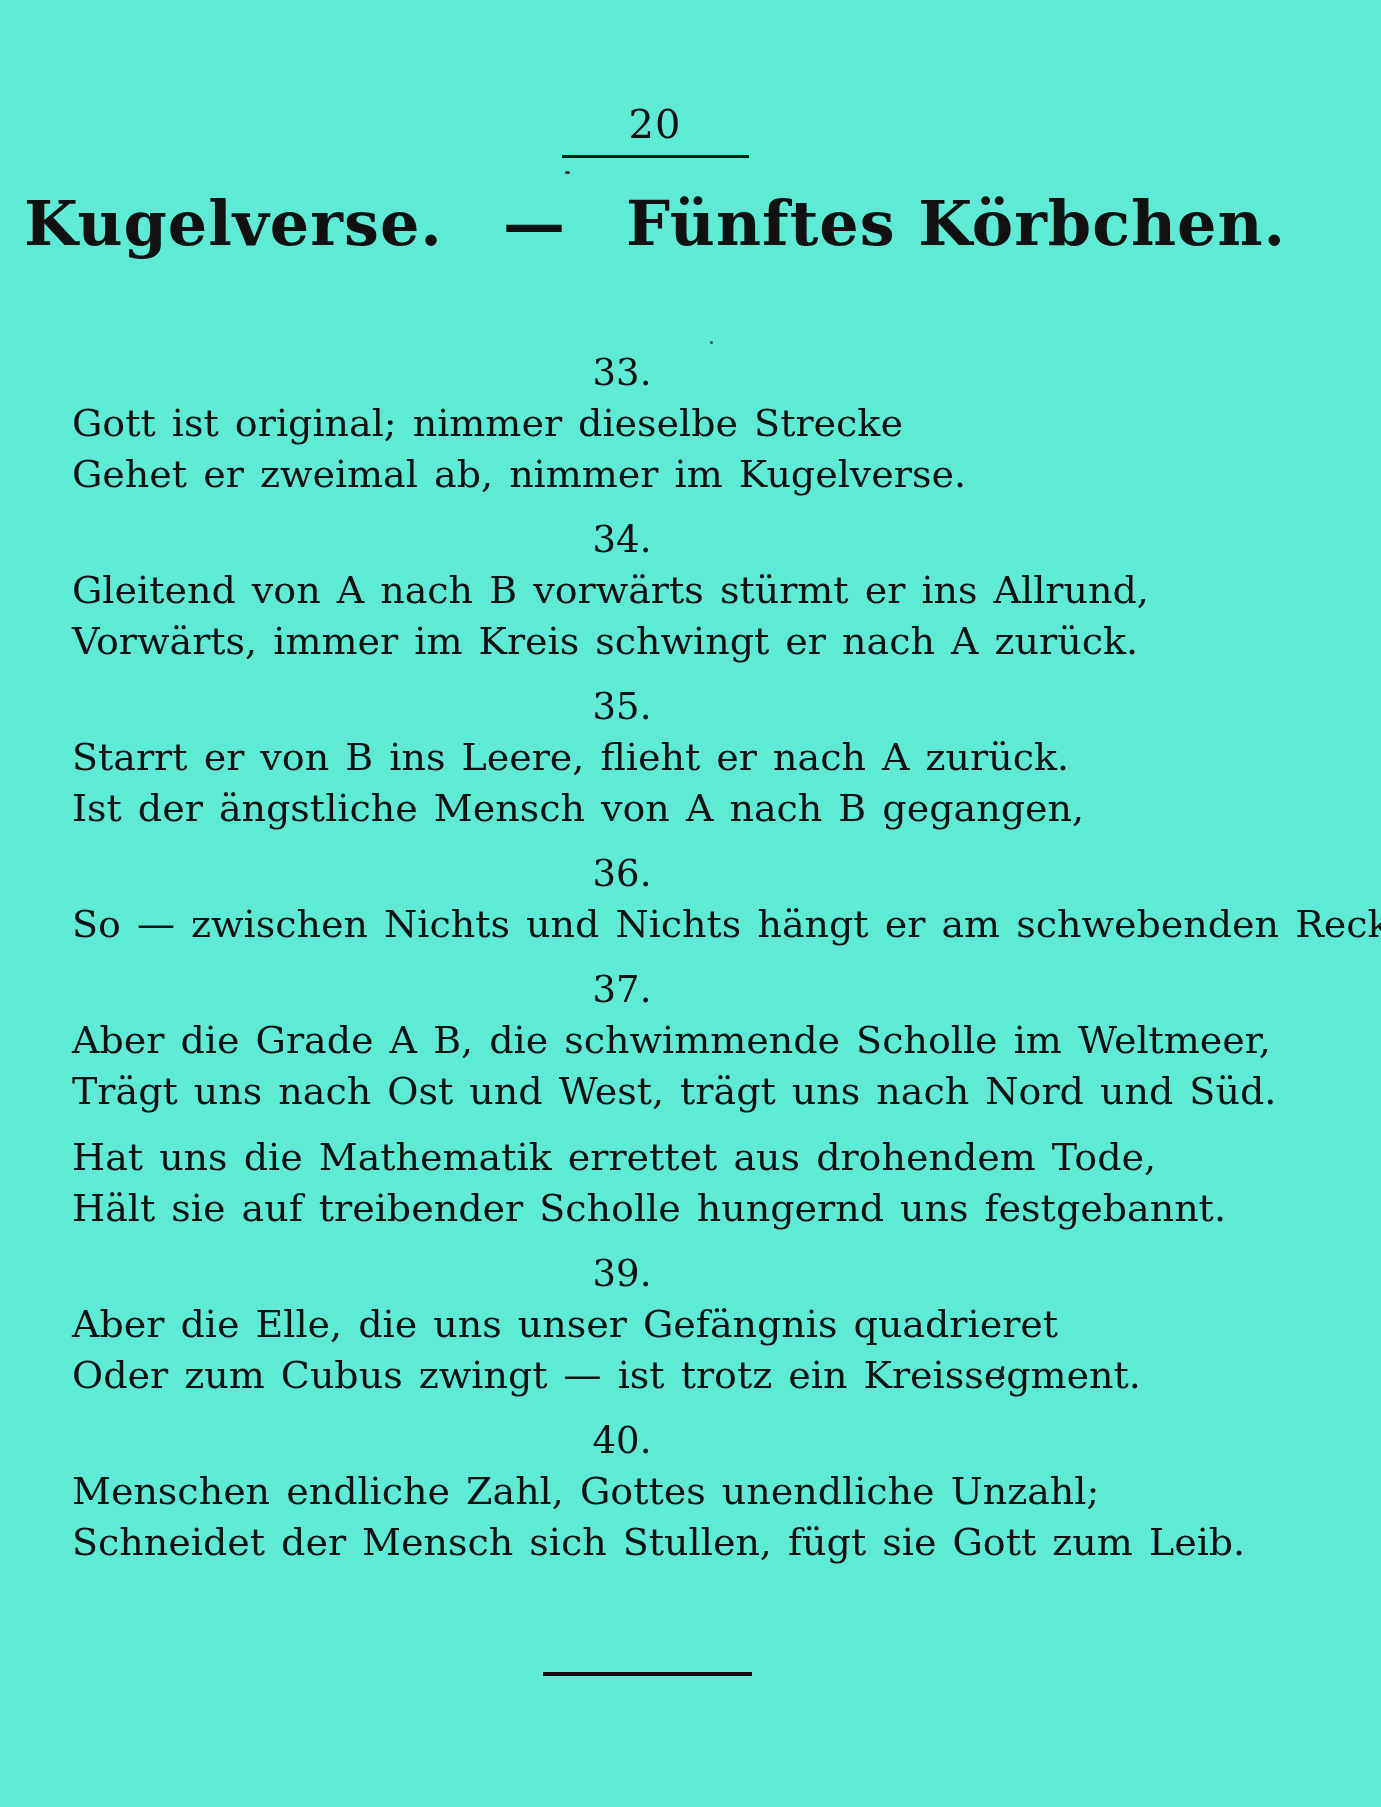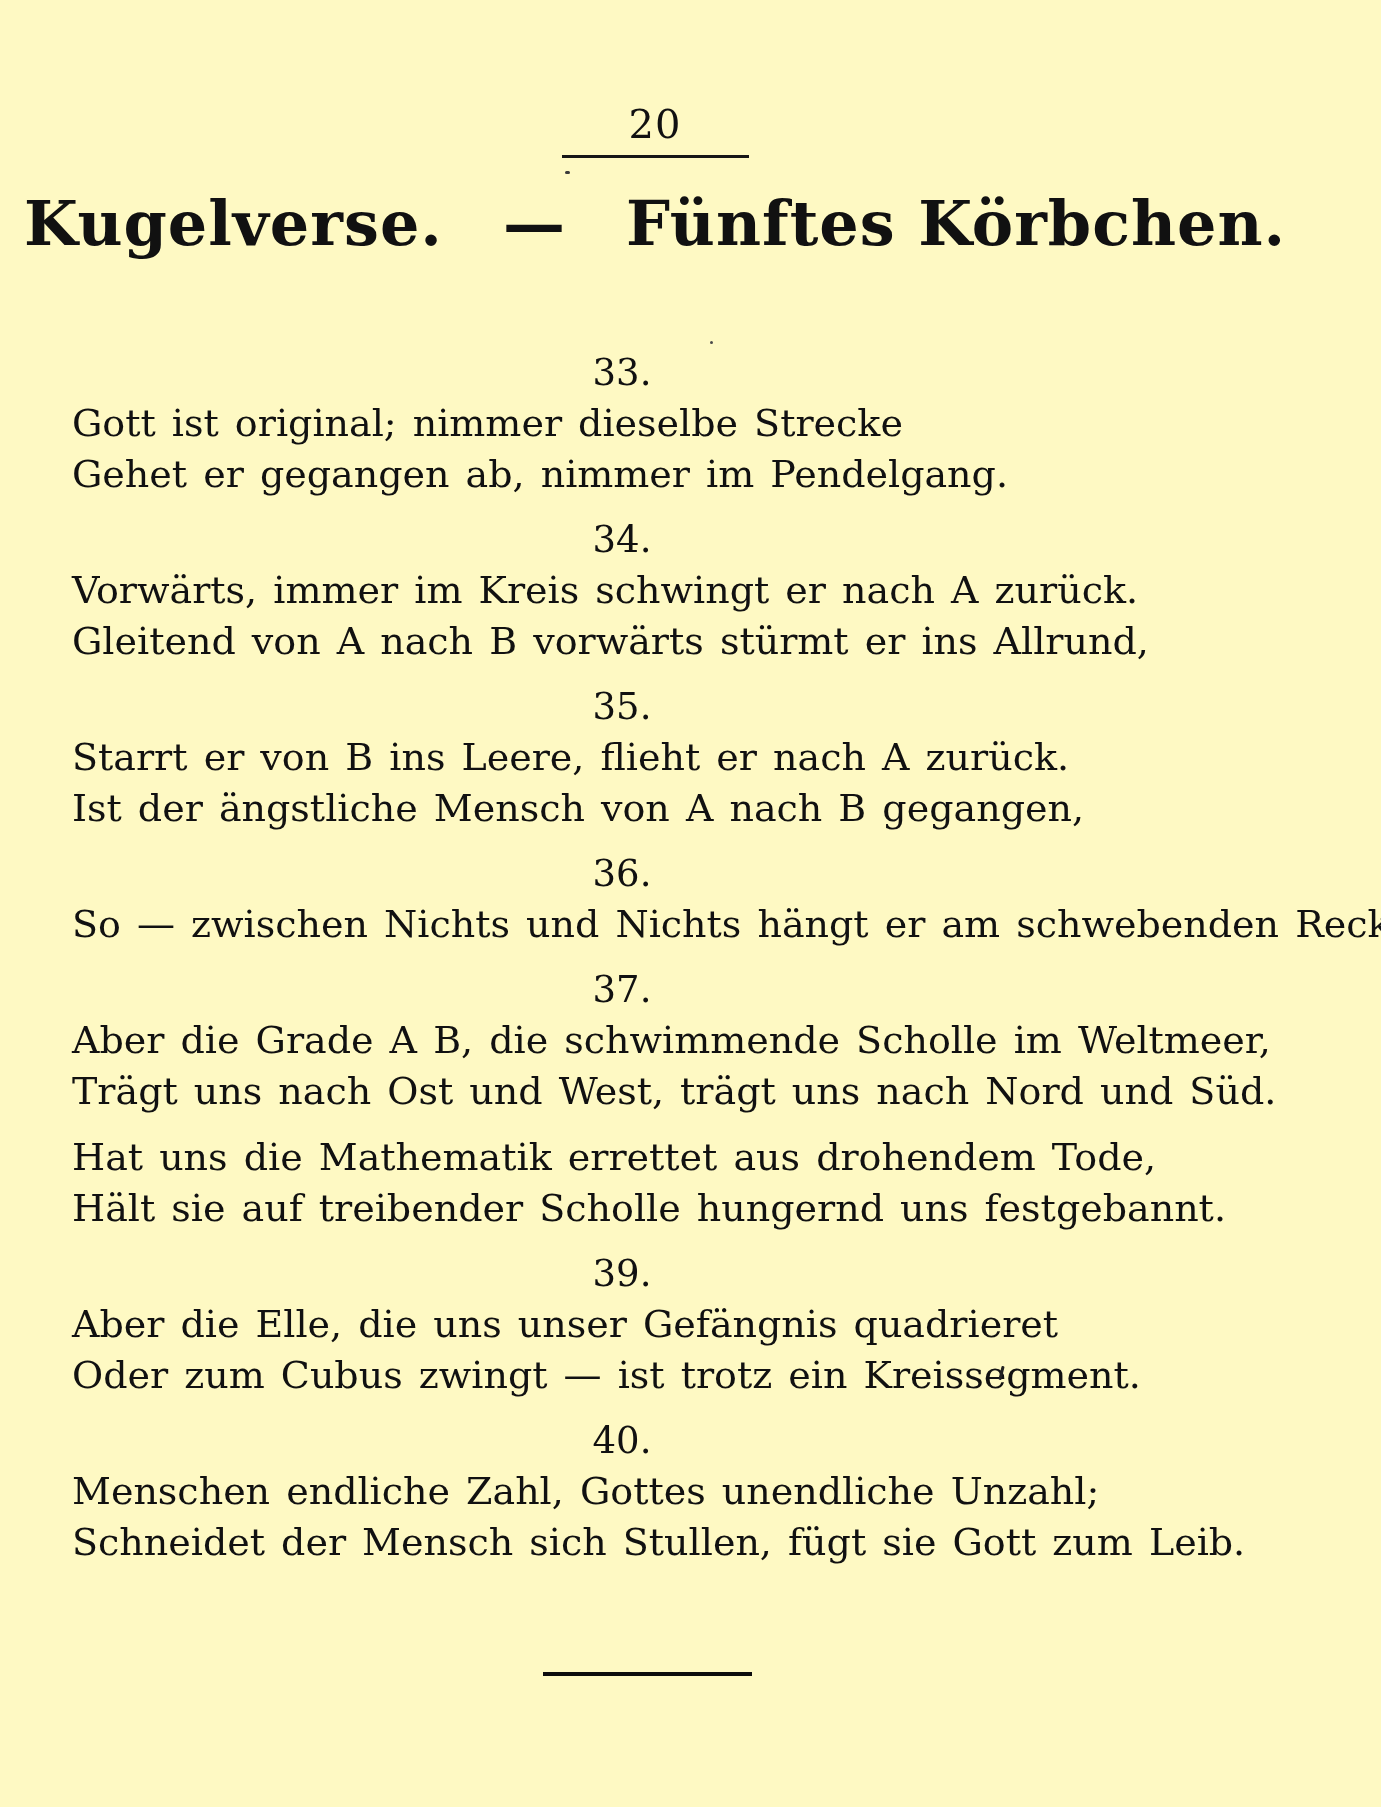--- a/index.html
+++ b/index.html
@@ -2,21 +2,21 @@
 <html lang="de"><head>
 <meta charset="utf-8">
 <style>
   html,body { margin:0; padding:0; }
   body { background:#e8e8e8; }
   .page {
     position: relative;
     width: 1381px;
     height: 1807px;
     margin: 0 auto;
-    background: #fef9c3;
+    background: #5eead4;
     color: #111111;
     font-family: "DejaVu Serif", "Liberation Serif", serif;
     overflow: hidden;
   }
   
   .header { width: 1310px; text-align: center; }
   .page-number {
     margin-top: 104px;
     font-size: 40px;
     line-height: 40px;
@@ -84,27 +84,27 @@
       <span>—</span>
       <span>Fünftes Körbchen.</span>
     </div>
   </div>
 
   <div class="verses">
 
     <div class="verse">
       <div class="verse-num">33.</div>
       <div class="verse-line">Gott ist original; nimmer dieselbe Strecke</div>
-      <div class="verse-line">Gehet er gegangen ab, nimmer im Pendelgang.</div>
+      <div class="verse-line">Gehet er zweimal ab, nimmer im Kugelverse.</div>
     </div>
 
     <div class="verse">
       <div class="verse-num">34.</div>
+      <div class="verse-line">Gleitend von A nach B vorwärts stürmt er ins Allrund,</div>
       <div class="verse-line">Vorwärts, immer im Kreis schwingt er nach A zurück.</div>
-      <div class="verse-line">Gleitend von A nach B vorwärts stürmt er ins Allrund,</div>
     </div>
 
     <div class="verse">
       <div class="verse-num">35.</div>
       <div class="verse-line">Starrt er von B ins Leere, flieht er nach A zurück.</div>
       <div class="verse-line">Ist der ängstliche Mensch von A nach B gegangen,</div>
     </div>
 
     <div class="verse">
       <div class="verse-num">36.</div>

